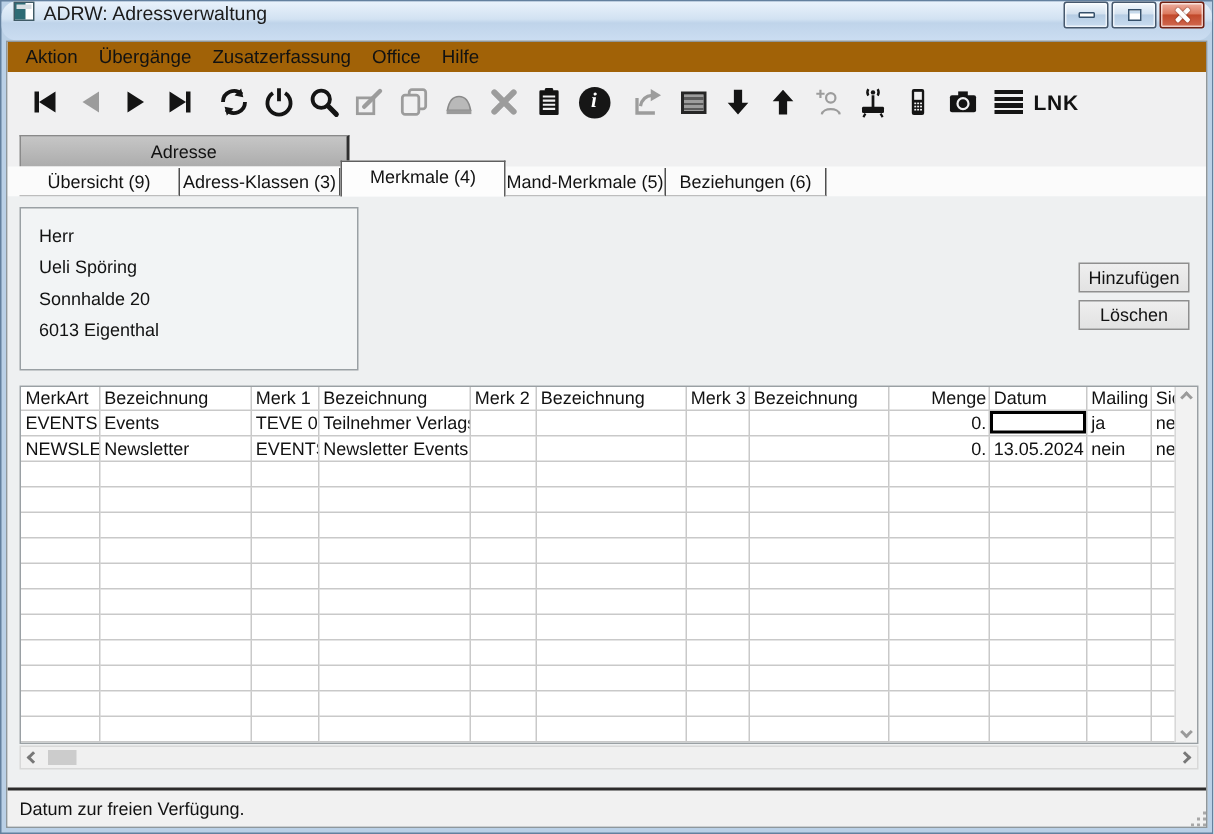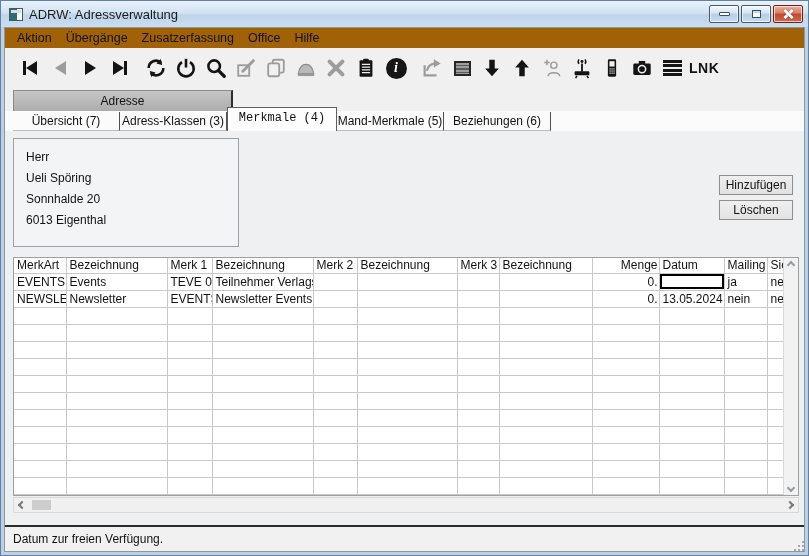--- a/index.html
+++ b/index.html
@@ -12,23 +12,24 @@
   }
   .window {
     width:809px; height:556px;
     border:1px solid #63809e;
     background:#bad0e6;
     display:flex; flex-direction:column;
   }
   
   .titlebar {
     height:26px; flex:0 0 26px;
-    display:flex; align-items:center;
+    display:flex; 
     padding:0 5px 0 8px;
     background:linear-gradient(#e9f2fb, #d2e2f2 45%, #bfd4ea 55%, #cbddf1);
+    border-radius:10px;
   }
   .app-icon {
     width:14px; height:13px;
     border:1px solid #3f5a66; background:#fff; position:relative;
   }
   .app-icon::before {
     content:""; position:absolute; left:0; top:0; width:7px; height:11px;
     background:#2e6b74;
   }
   .app-icon::after {
@@ -100,21 +101,21 @@
   .tab-adresse {
     margin-left:8px; width:220px; height:21px; line-height:20px; text-align:center;
     background:linear-gradient(#c6c6c6,#acacac);
     border:1px solid #8a8a8a; border-bottom:none; border-right:2px solid #2e2e2e;
   }
   .strip2 { height:20px; flex:0 0 20px; background:#fbfbfb; display:flex; align-items:flex-end; font-size:12px; }
   .tab { width:107px; height:19px; line-height:19px; text-align:center; border-right:1px solid #4f4f4f; border-bottom:1px solid #bdbdbd; }
   .tab:first-of-type { margin-left:8px; }
   .tab.active {
     width:110px; height:24px; line-height:21px; background:#fdfdfd;
-    border:1px solid #5f5f5f; border-bottom:none; position:relative; z-index:2;font-family:Liberation Mono, monospace;
+    border:1px solid #5f5f5f; border-bottom:none; position:relative; z-index:2;
   }
 
   
   .content { flex:1; position:relative; background:#eef0f1; overflow:hidden; }
   .addr-box {
     position:absolute; left:8px; top:7px; width:226px; height:109px;
     border:1px solid #9aa0a4; background:#f2f4f5; padding:8px 0 0 12px;
   }
   .addr-line { height:21px; line-height:21px; }
   .btn {
@@ -334,21 +335,21 @@
       <span class="tb">
           <span class="menu-lines"></span>
         </span>
       <span class="lnk">LNK</span>
     </div>
 
     <div class="strip1">
       <div class="tab-adresse">Adresse</div>
     </div>
     <div class="strip2">
-      <div class="tab">Übersicht (7)</div>
+      <div class="tab">Übersicht (9)</div>
       <div class="tab">Adress-Klassen (3)</div>
       <div class="tab active">Merkmale (4)</div>
       <div class="tab">Mand-Merkmale (5)</div>
       <div class="tab">Beziehungen (6)</div>
     </div>
 
     <div class="content">
 
       <div class="addr-box">
         <div class="addr-line">Herr</div>

